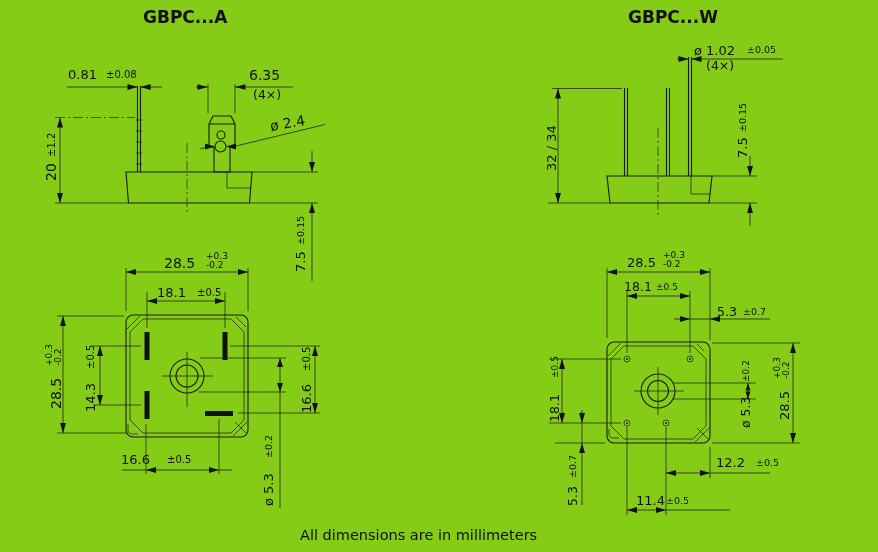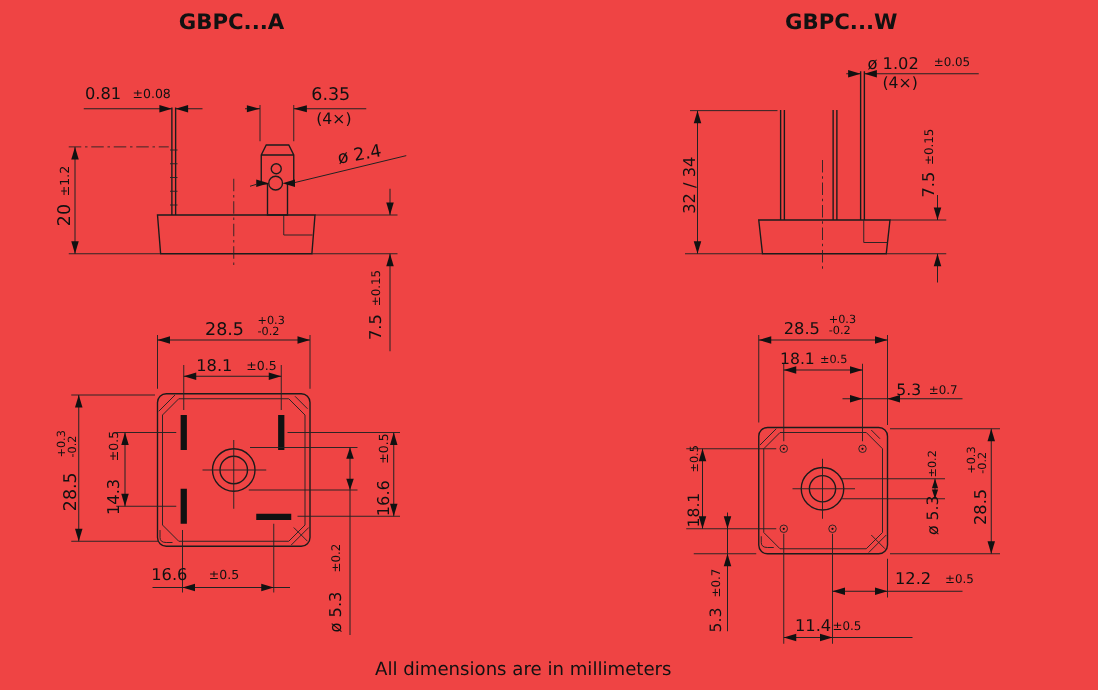--- a/index.html
+++ b/index.html
@@ -1,16 +1,16 @@
 <!DOCTYPE html>
 <html><head>
 <meta charset="utf-8">
 <style>
   html,body{margin:0;padding:0;background:#ffffff;}
-  .page{width:878px;height:552px;position:relative;background:#ef4444;overflow:hidden;}
+  .page{width:878px;height:552px;position:relative;background:#84cc16;overflow:hidden;}
   svg{font-family:"DejaVu Sans",sans-serif;}
   text{fill:#111;}
   .outline{fill:none;stroke:#1b1b1b;stroke-width:1.1;}
   .thin{fill:none;stroke:#222;stroke-width:0.75;}
   .dim{fill:none;stroke:#222;stroke-width:0.8;}
   .arrow{fill:#111;stroke:none;}
   .slot{fill:#111;stroke:none;}
   .cl{fill:none;stroke:#222;stroke-width:0.7;stroke-dasharray:10 3 2 3;}
   .title{font-weight:bold;font-size:17px;}
   .t14{font-size:14px;}

